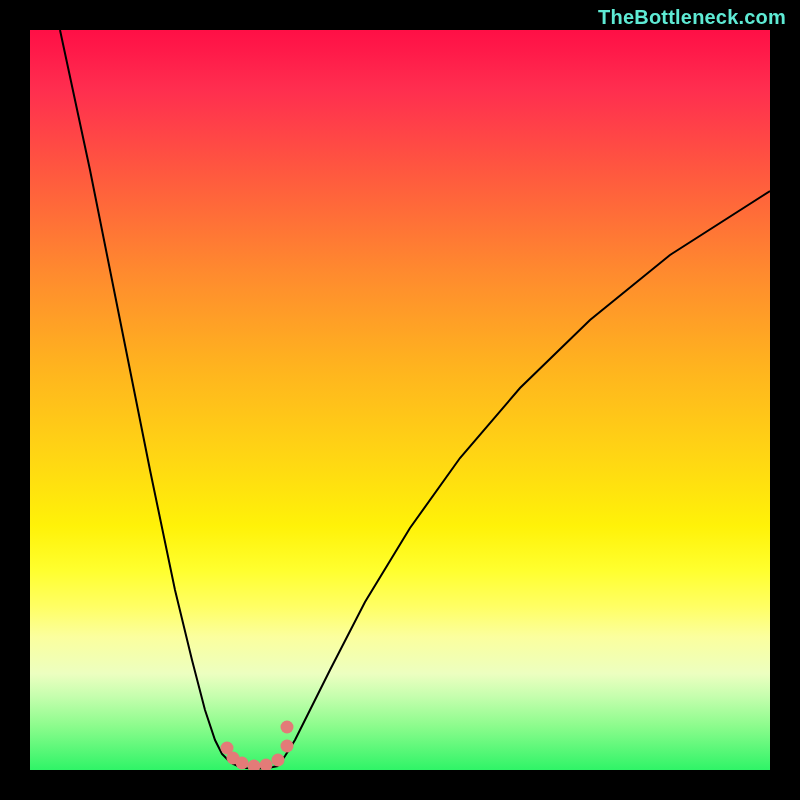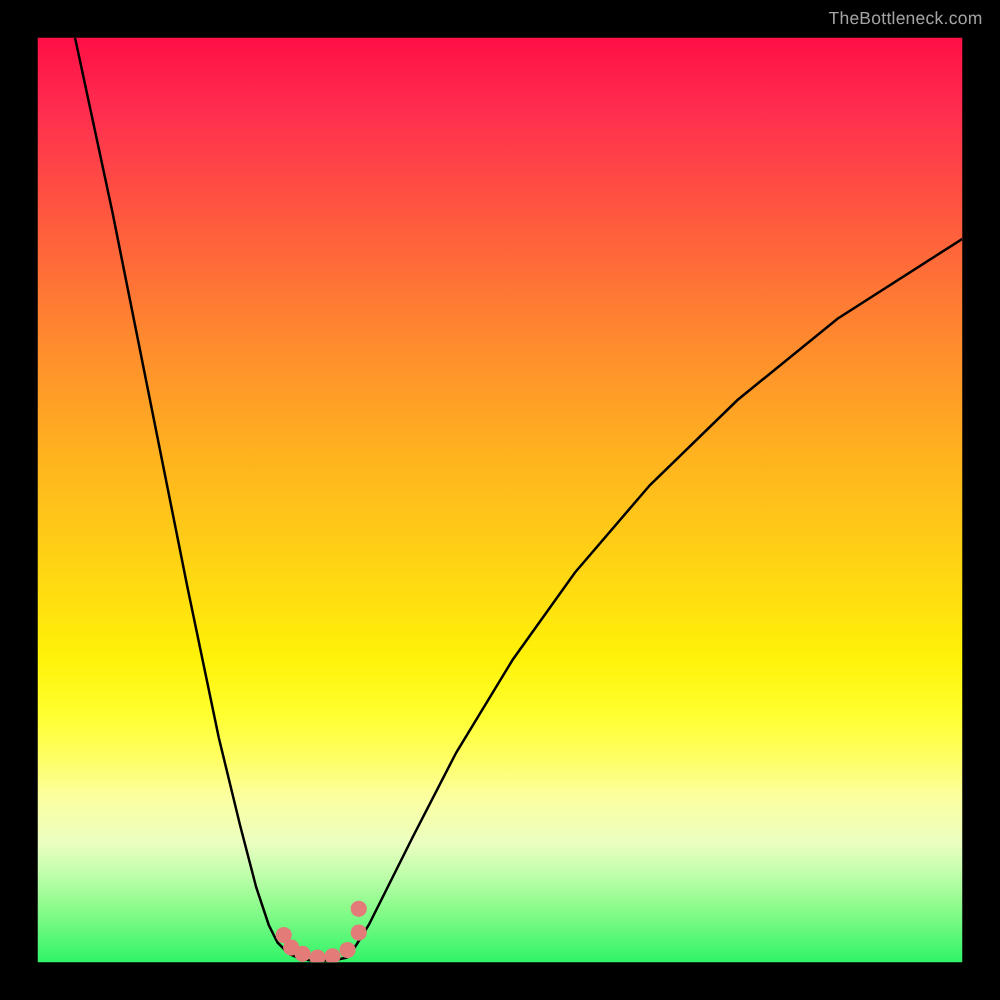--- a/index.html
+++ b/index.html
@@ -57,23 +57,23 @@
     stroke-width: 2;
   }
   .dot {
     fill: #e37b78;
   }
   .watermark {
     position: absolute;
     top: 6px;
     right: 14px;
     font-family: Arial, Helvetica, sans-serif;
-    font-size: 14px;
-    font-weight: 400;
-    color: #a3a3a3;
+    font-size: 20px;
+    font-weight: 700;
+    color: #5eead4;
     letter-spacing: 0.2px;
     user-select: none;
   }
 </style>
 </head>
 <body>
 
 <div class="stage">
   <div class="watermark">TheBottleneck.com</div>
 

